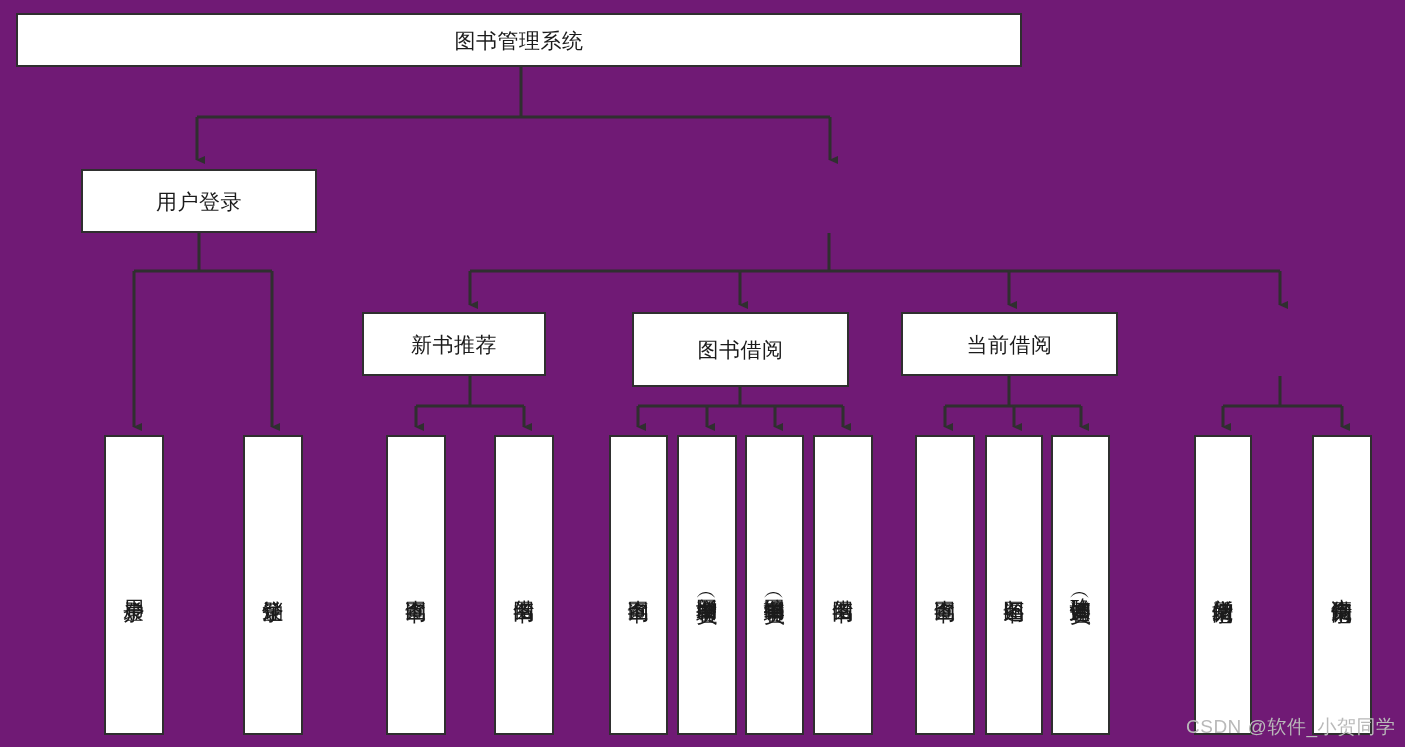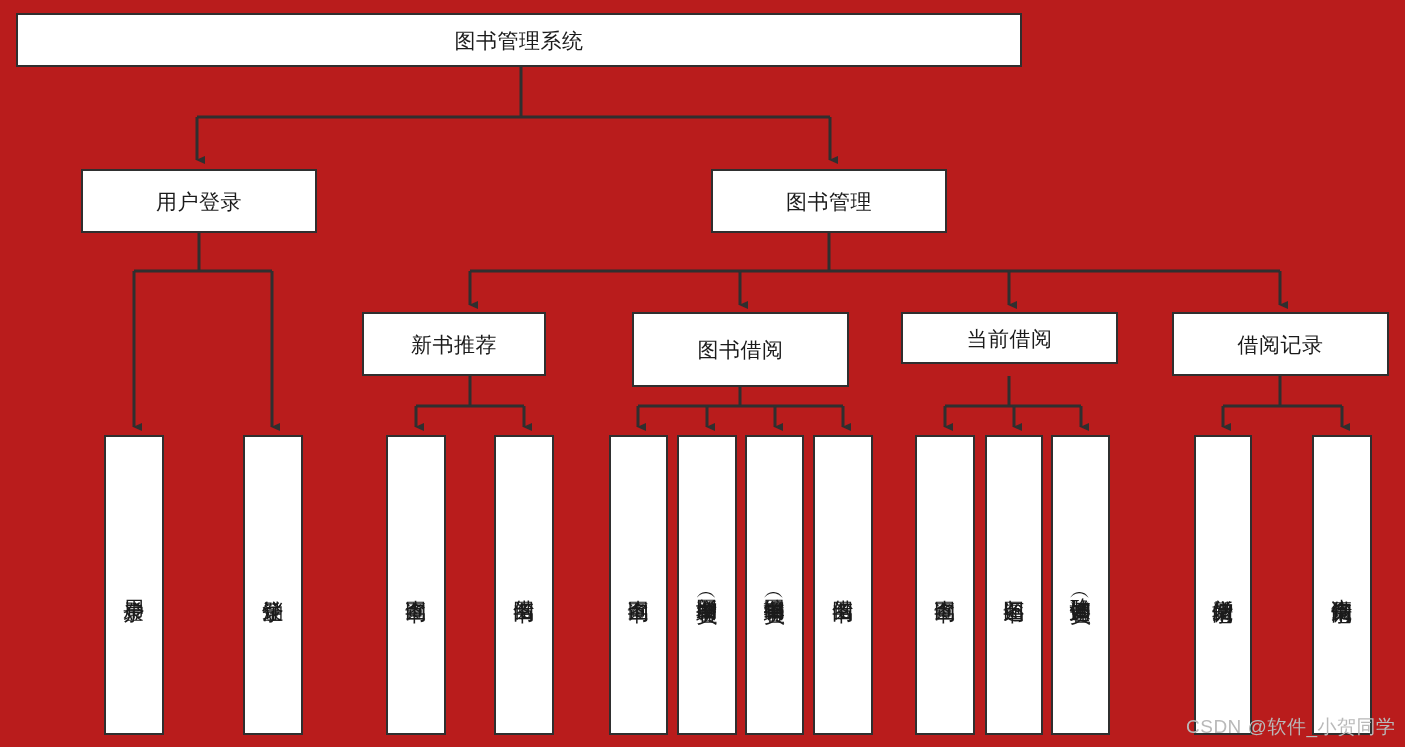--- a/index.html
+++ b/index.html
@@ -10,21 +10,21 @@
   body {
     width: 1405px;
     height: 747px;
     font-family: "Liberation Sans", "DejaVu Sans", sans-serif;
     overflow: hidden;
   }
   #diagram-root {
     position: relative;
     width: 1405px;
     height: 747px;
-    background: #b91c1c;
+    background: #701a75;
   }
   svg.diagram-canvas {
     position: absolute;
     top: 0;
     left: 0;
     width: 1405px;
     height: 747px;
   }
   .node-box {
     position: absolute;
@@ -118,35 +118,29 @@
     </g>
   </svg>
 
   <div class="node-box" style="left:16px; top:13px; width:1006px; height:54px;">
     <span class="node-label-h">图书管理系统</span>
   </div>
 
   <div class="node-box" style="left:81px; top:169px; width:236px; height:64px;">
     <span class="node-label-h">用户登录</span>
   </div>
-  <div class="node-box" style="left:711px; top:169px; width:236px; height:64px;">
-    <span class="node-label-h">图书管理</span>
-  </div>
 
   <div class="node-box" style="left:362px; top:312px; width:184px; height:64px;">
     <span class="node-label-h">新书推荐</span>
   </div>
   <div class="node-box" style="left:632px; top:312px; width:217px; height:75px;">
     <span class="node-label-h">图书借阅</span>
   </div>
-  <div class="node-box" style="left:901px; top:312px; width:217px; height:52px;">
+  <div class="node-box" style="left:901px; top:312px; width:217px; height:64px;">
     <span class="node-label-h">当前借阅</span>
-  </div>
-  <div class="node-box" style="left:1172px; top:312px; width:217px; height:64px;">
-    <span class="node-label-h">借阅记录</span>
   </div>
 
   <div class="node-box" style="left:104px; top:435px; width:60px; height:300px;">
     <span class="node-label-v">用户登录</span>
   </div>
   <div class="node-box" style="left:243px; top:435px; width:60px; height:300px;">
     <span class="node-label-v">注销登录</span>
   </div>
 
   <div class="node-box" style="left:386px; top:435px; width:60px; height:300px;">

